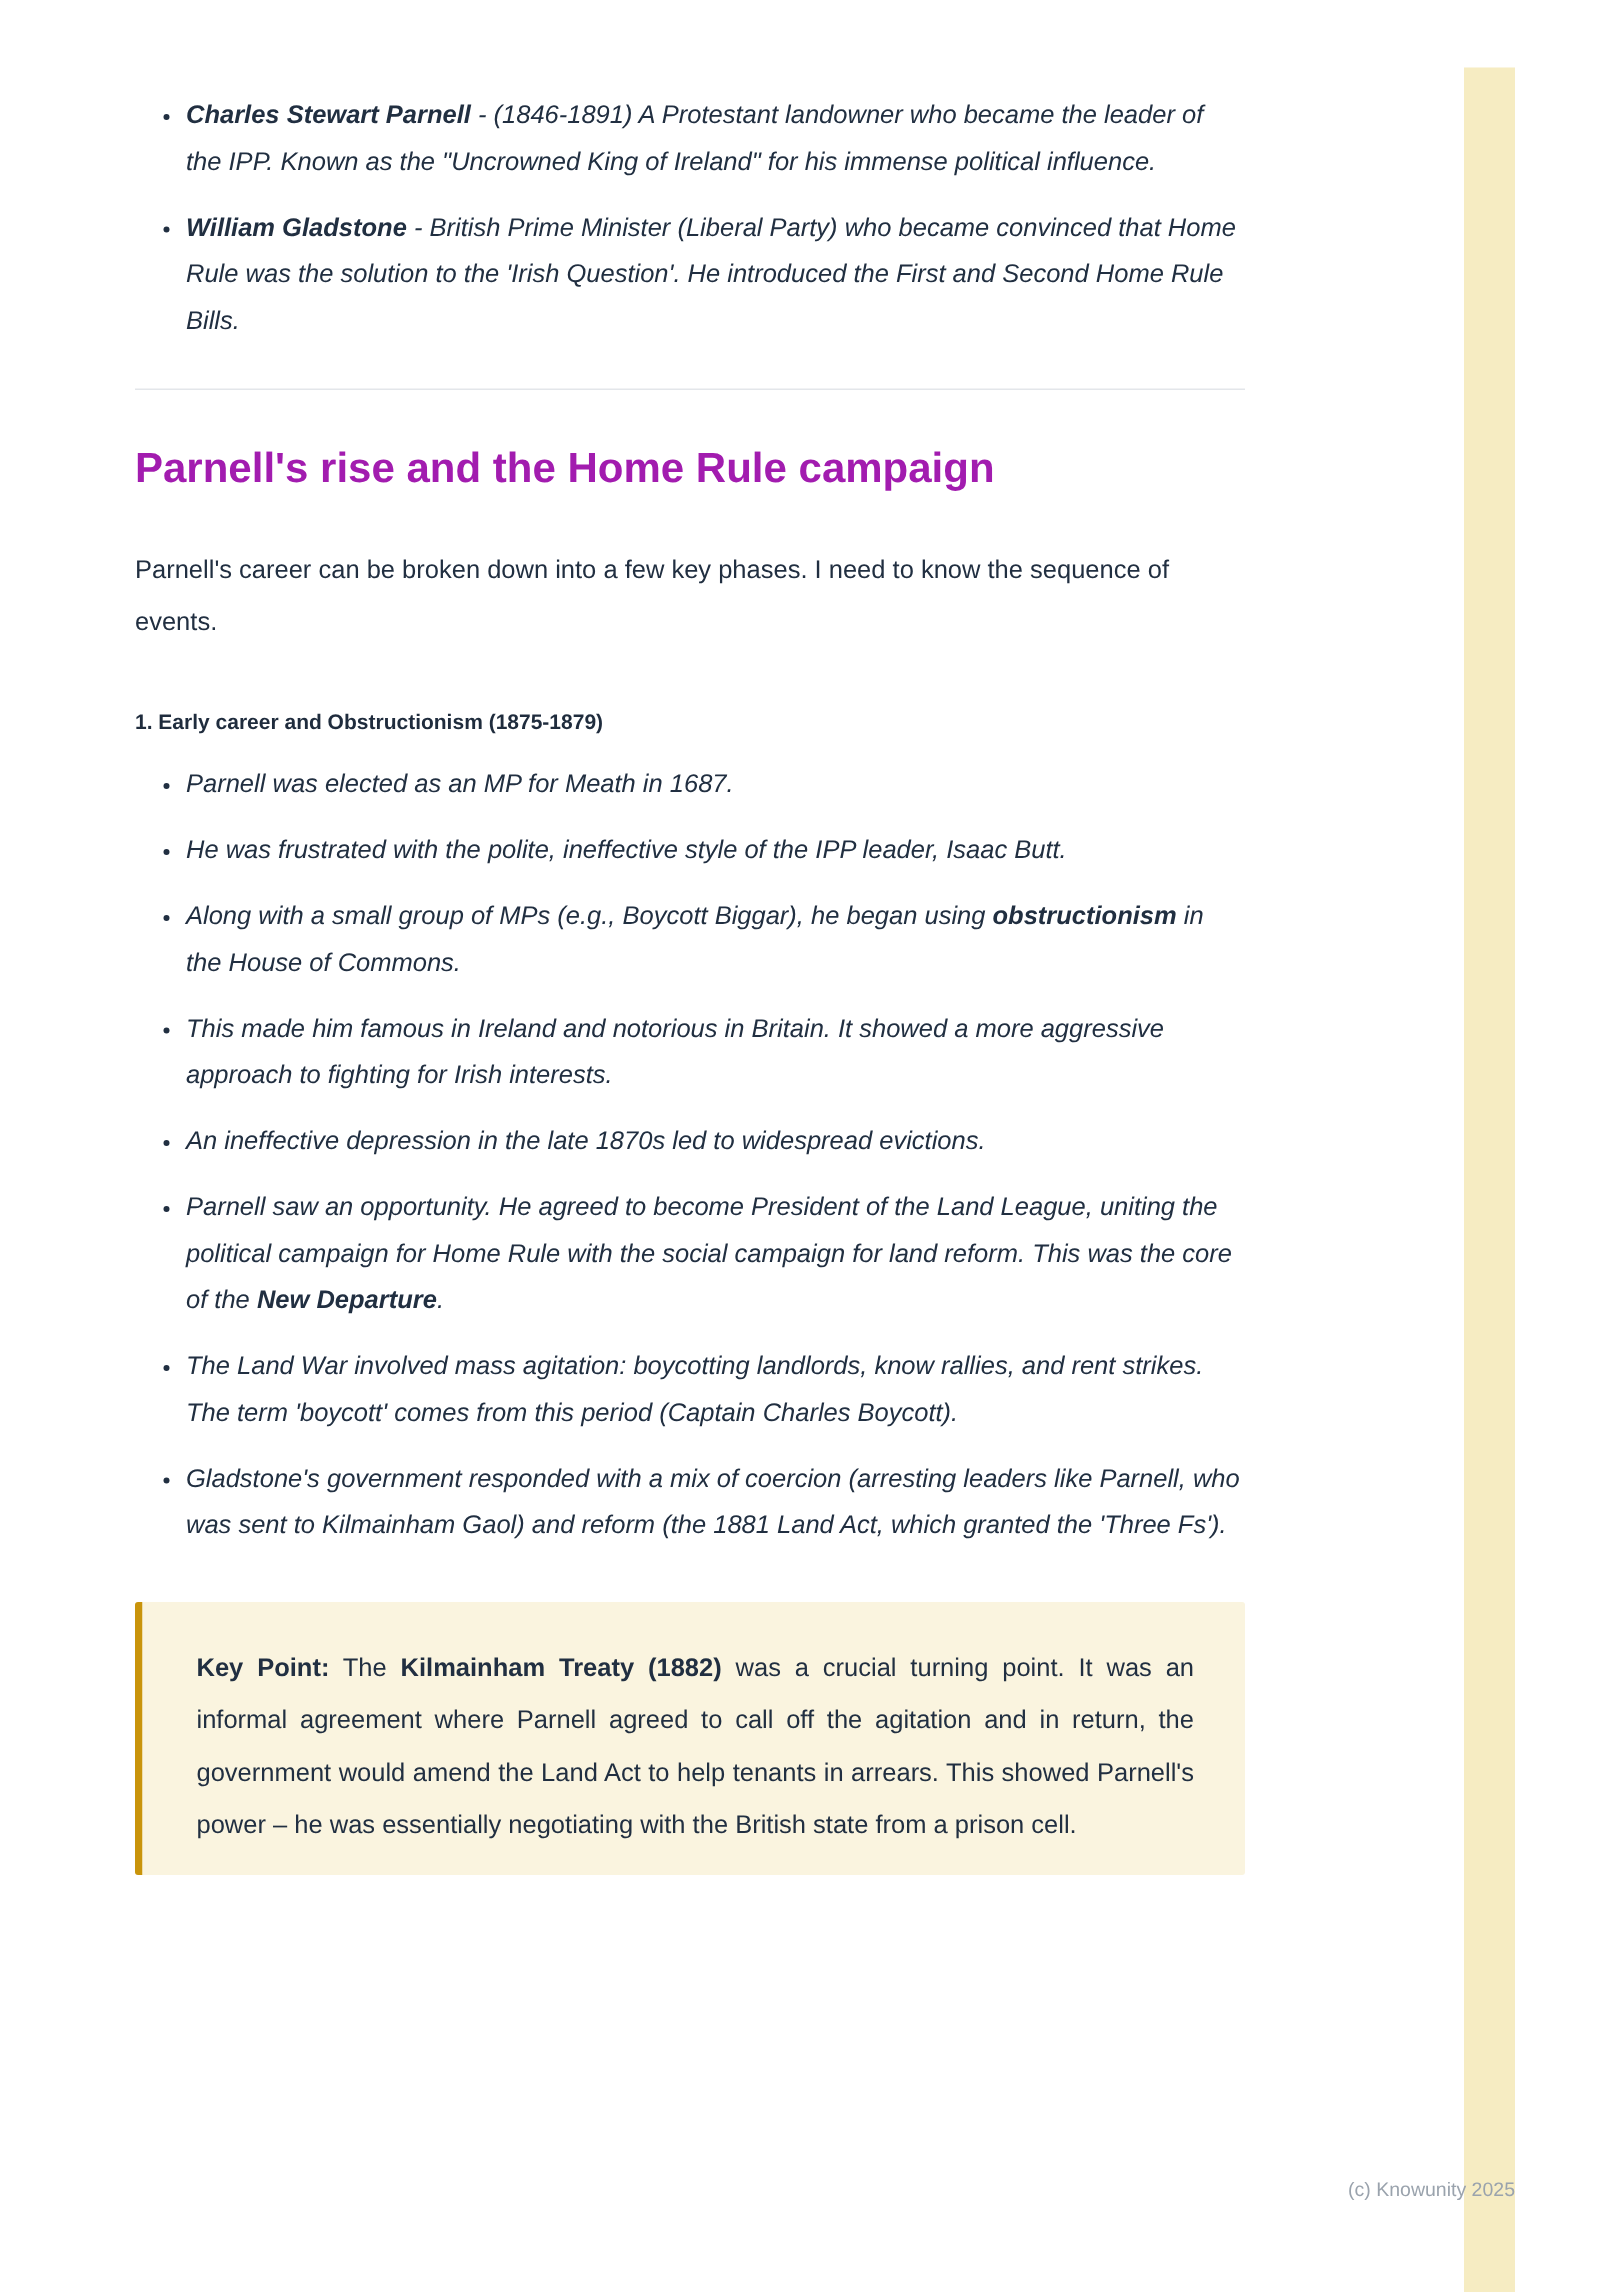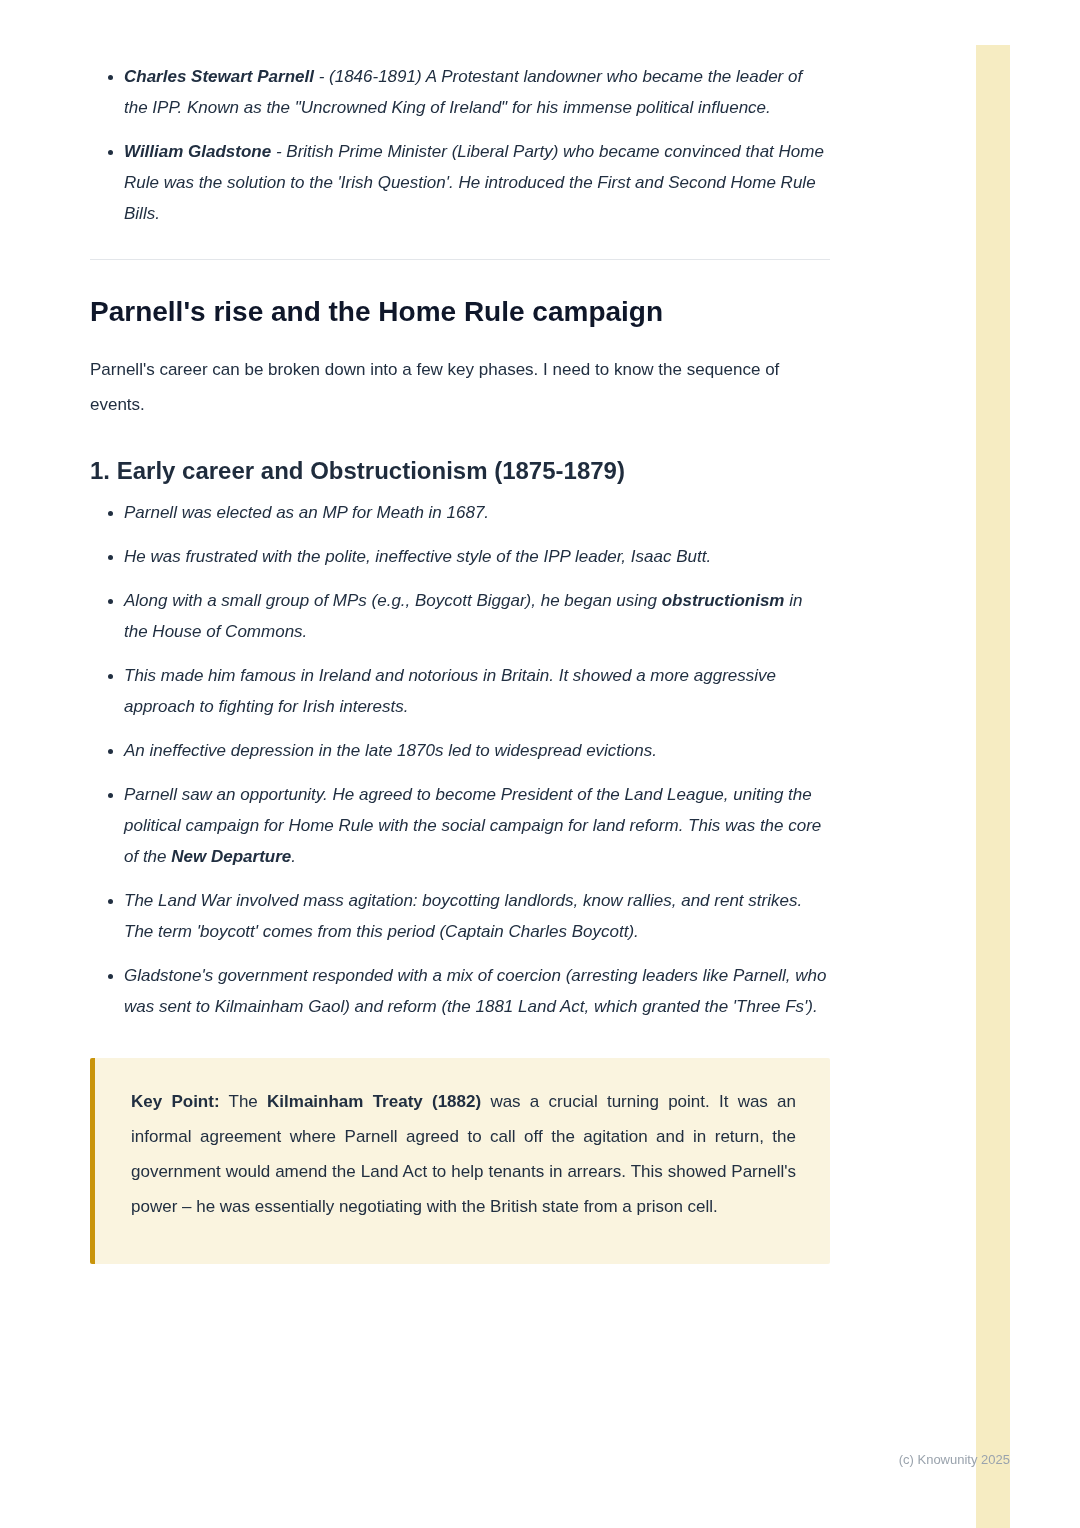--- a/index.html
+++ b/index.html
@@ -51,39 +51,39 @@
   .divider {
     border: none;
     border-top: 1px solid #e3e6ea;
     margin: 30px 0 0;
   }
   .heading {
     margin: 34px 0 16px;
     font-size: 28px;
     line-height: 36px;
     font-weight: 700;
-    color: #0f172a;
+    color: #a21caf;
   }
   .lead {
-    margin-top: 22px;
+    margin-top: 32px;
     line-height: 35px;
   }
   .subheading {
     margin: 36px 0 10px;
-    font-size: 24px;
+    font-size: 14px;
     line-height: 26px;
     font-weight: 700;
     color: #1f2c3d;
   }
   .callout {
     margin-top: 36px;
     background: #faf4df;
     border-left: 5px solid #c9940b;
     border-radius: 2px;
-    padding: 26px 34px 40px 36px;
+    padding: 26px 34px 16px 36px;
   }
   .callout-text {
     text-align: justify;
     line-height: 35px;
   }
 </style>
 </head>
 <body>
 
 <div class="side-stripe"></div>

